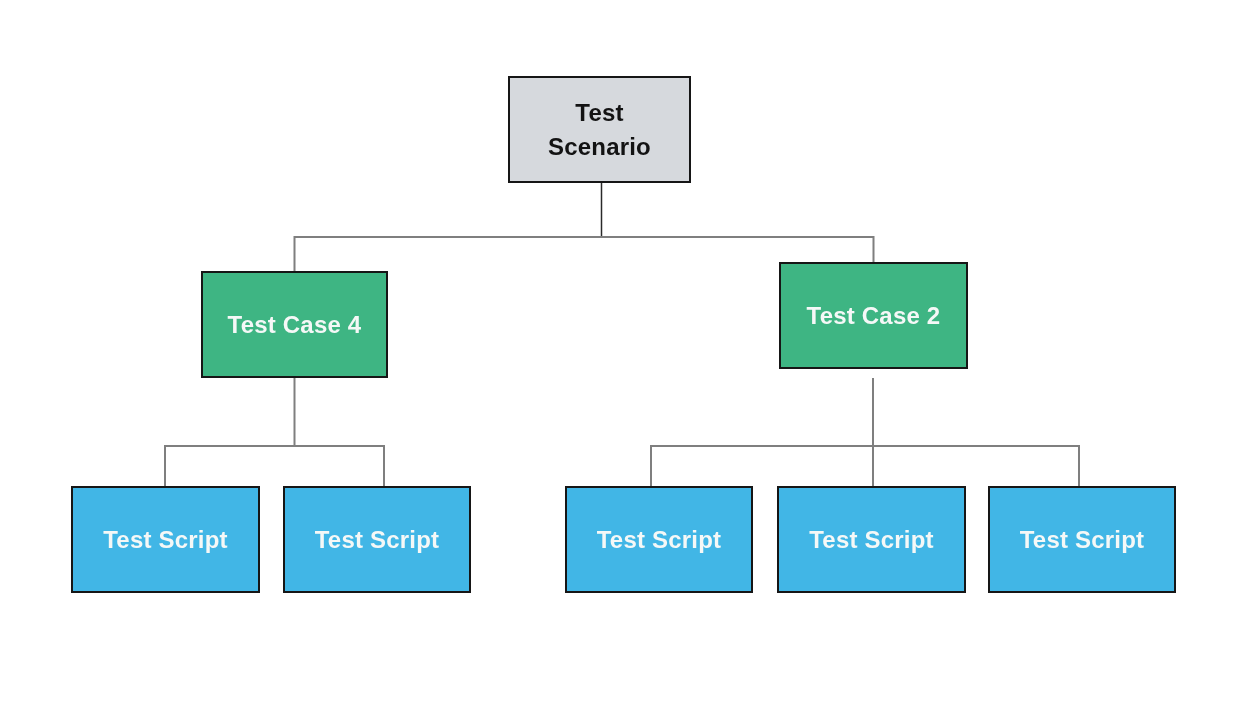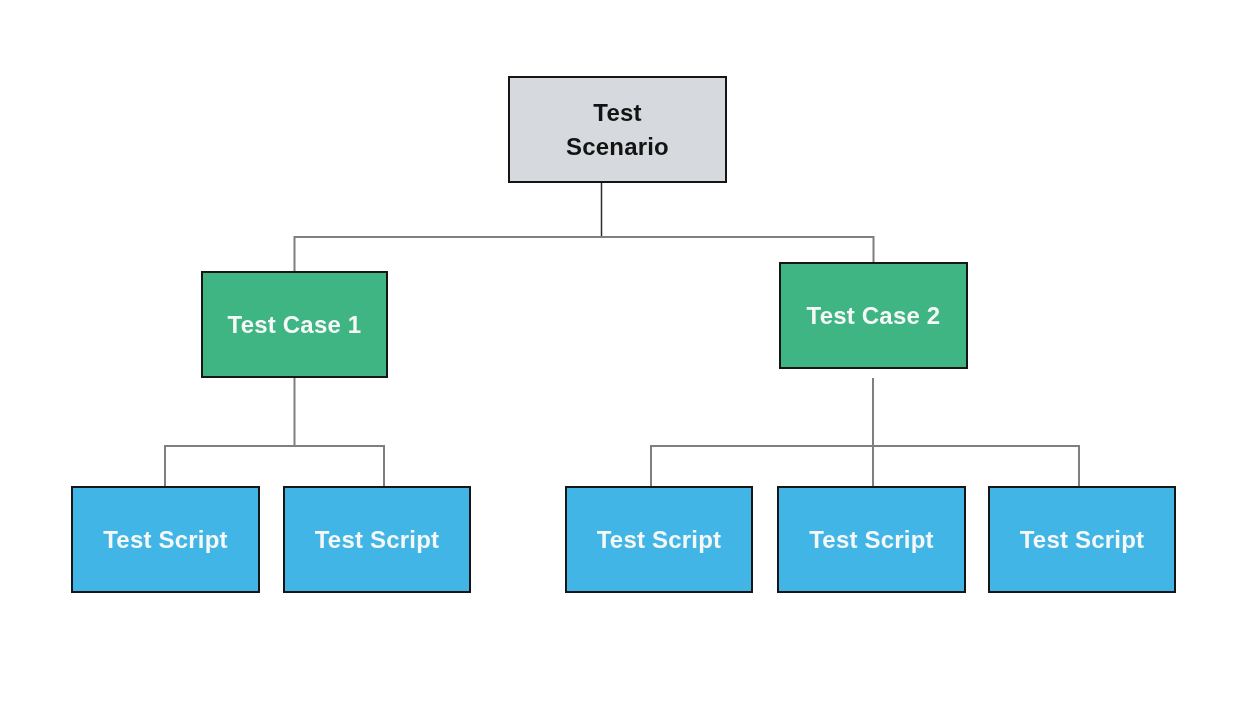--- a/index.html
+++ b/index.html
@@ -31,21 +31,21 @@
     justify-content: center;
     text-align: center;
   }
   .node .label {
     font-size: 24px;
     font-weight: bold;
     line-height: 34px;
     letter-spacing: 0.2px;
     white-space: pre-line;
   }
-  .node--scenario { left: 508px; top: 76px;  width: 219px; height: 107px; }
+  .node--scenario { left: 508px; top: 76px;  width: 183px; height: 107px; }
   .node--case1    { left: 201px; top: 271px; width: 187px; height: 107px; }
   .node--case2    { left: 779px; top: 262px; width: 189px; height: 107px; }
   .node--script1  { left: 71px;  top: 486px; width: 189px; height: 107px; }
   .node--script2  { left: 283px; top: 486px; width: 188px; height: 107px; }
   .node--script3  { left: 565px; top: 486px; width: 188px; height: 107px; }
   .node--script4  { left: 777px; top: 486px; width: 189px; height: 107px; }
   .node--script5  { left: 988px; top: 486px; width: 188px; height: 107px; }
 </style>
 </head>
 <body>
@@ -66,21 +66,21 @@
 
     <path d="M651,486 L651,446 L1079,446 L1079,486" fill="none" stroke="#7f7f7f" stroke-width="2"></path>
   </svg>
 
   <div class="node node--scenario" style="background: rgb(214, 217, 221); color: rgb(19, 19, 19);">
     <span class="label">Test
 Scenario</span>
   </div>
 
   <div class="node node--case1" style="background: rgb(62, 181, 131); color: rgb(245, 248, 247);">
-    <span class="label">Test Case 1</span>
+    <span class="label">Test Case 4</span>
   </div>
 
   <div class="node node--case2" style="background: rgb(62, 181, 131); color: rgb(245, 248, 247);">
     <span class="label">Test Case 2</span>
   </div>
 
   <div class="node node--script1" style="background: rgb(65, 182, 230); color: rgb(245, 248, 247);">
     <span class="label">Test Script</span>
   </div>
 

